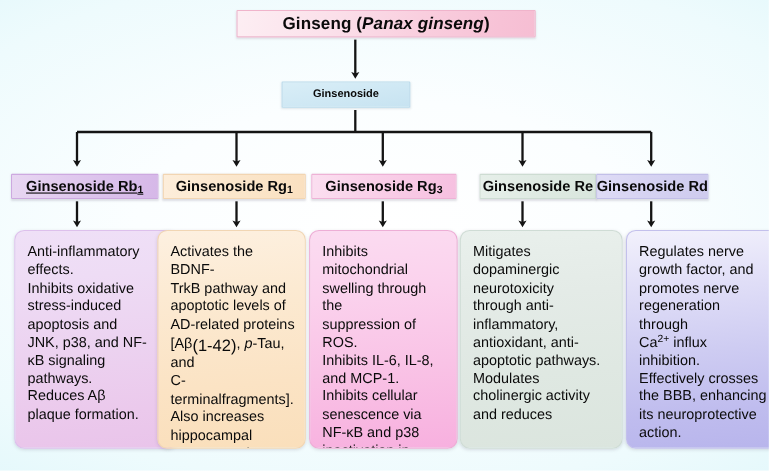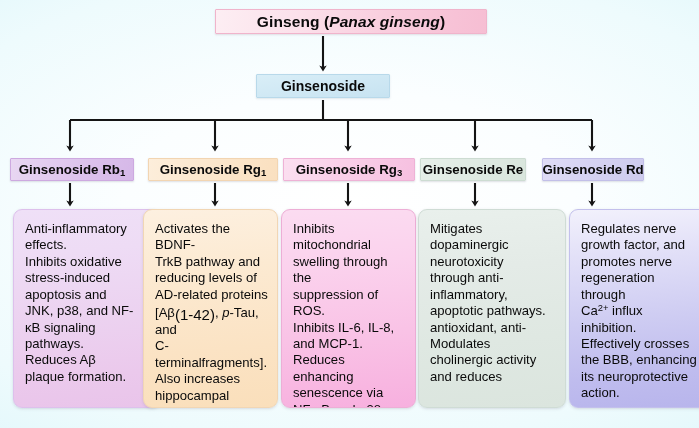--- a/index.html
+++ b/index.html
@@ -69,23 +69,23 @@
     box-shadow: 0 1px 2px rgba(120,90,110,0.18);
   }
   #root-box .sci {
     font-style: italic;
   }
 
   
   #level2-box {
     left: 256px;
     top: 74px;
-    width: 134px;
+    width: 117px;
     height: 24px;
-    font-size: 14px;
+    font-size: 10px;
     font-weight: bold;
     background: linear-gradient(170deg, #d9eef7 0%, #cfe8f4 55%, #c7e3f1 100%);
     border: 1px solid #b8d9ea;
     border-radius: 1px;
     box-shadow: 0 1px 2px rgba(90,110,130,0.16);
     justify-content: center;
   }
 
   
   .label-box {
@@ -99,36 +99,37 @@
   }
   .label-box sub {
     font-size: 9.6px;
     vertical-align: baseline;
     position: relative;
     top: 3px;
     font-weight: bold;
   }
 
   #label-0 {
-    left: 10px;  width: 124px;
+    left: 10px;  width: 134px;
     background: linear-gradient(100deg, #e8d7f2 0%, #e0c9ee 40%, #dabfeb 72%, #d6b8e8 100%);
     border: 1px solid #cda9e0;
+    text-decoration: underline;
   }
   #label-1 {
     left: 148px; width: 130px;
     background: linear-gradient(100deg, #fdeedb 0%, #fbe7cd 45%, #fae0c0 100%);
     border: 1px solid #f2d5b2;
   }
   #label-2 {
     left: 283px; width: 132px;
     background: linear-gradient(100deg, #fbdff0 0%, #f9cfe8 45%, #f6c0e0 100%);
     border: 1px solid #eeb2d6;
   }
   #label-3 {
-    left: 420px; width: 106px;
+    left: 436px; width: 106px;
     background: linear-gradient(100deg, #e6efe9 0%, #dfeae3 50%, #d9e6dd 100%);
     border: 1px solid #cddcd2;
   }
   #label-4 {
     left: 542px; width: 102px;
     background: linear-gradient(100deg, #dfdcf6 0%, #d6d3f2 45%, #cecbee 100%);
     border: 1px solid #c2bfe8;
   }
 
   
@@ -253,47 +254,47 @@
       <div>apoptosis and</div>
       <div>JNK, p38, and NF-</div>
       <div>κB signaling</div>
       <div>pathways.</div>
       <div>Reduces Aβ</div>
       <div>plaque formation.</div>
     </div>
   <div class="box content-box" id="content-1">
       <div>Activates the BDNF-</div>
       <div>TrkB pathway and</div>
-      <div>reducing levels of</div>
+      <div>apoptotic levels of</div>
       <div>AD-related proteins</div>
       <div>[Aβ<sub>(1-42)</sub>, <span class="it">p</span>-Tau, and</div>
       <div>C-terminalfragments].</div>
       <div>Also increases</div>
       <div>hippocampal</div>
       <div>neurogenesis</div>
     </div>
   <div class="box content-box" id="content-2">
       <div>Inhibits mitochondrial</div>
       <div>swelling through the</div>
       <div>suppression of ROS.</div>
       <div>Inhibits IL-6, IL-8,</div>
       <div>and MCP-1.</div>
-      <div>Reduces enhancing</div>
+      <div>Inhibits cellular</div>
       <div>senescence via</div>
       <div>NF-κB and p38</div>
       <div>inactivation in H<sub>2</sub>O<sub>2</sub></div>
     </div>
   <div class="box content-box" id="content-3">
       <div>Mitigates</div>
       <div>dopaminergic</div>
       <div>neurotoxicity</div>
       <div>through anti-</div>
       <div>inflammatory,</div>
+      <div>antioxidant, anti-</div>
       <div>apoptotic pathways.</div>
-      <div>antioxidant, anti-</div>
       <div>Modulates</div>
       <div>cholinergic activity</div>
       <div>and reduces</div>
     </div>
   <div class="box content-box" id="content-4">
       <div>Regulates nerve</div>
       <div>growth factor, and</div>
       <div>promotes nerve</div>
       <div>regeneration through</div>
       <div>Ca<sup>2+</sup> influx inhibition.</div>

